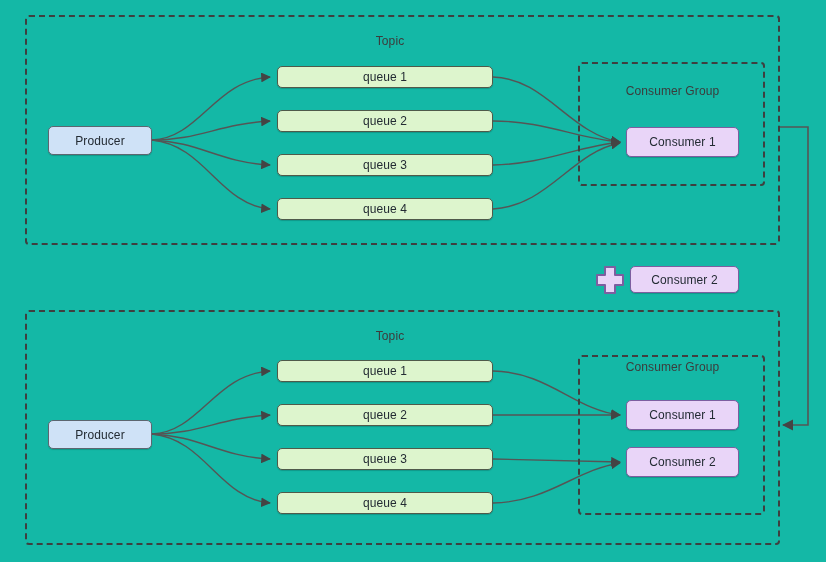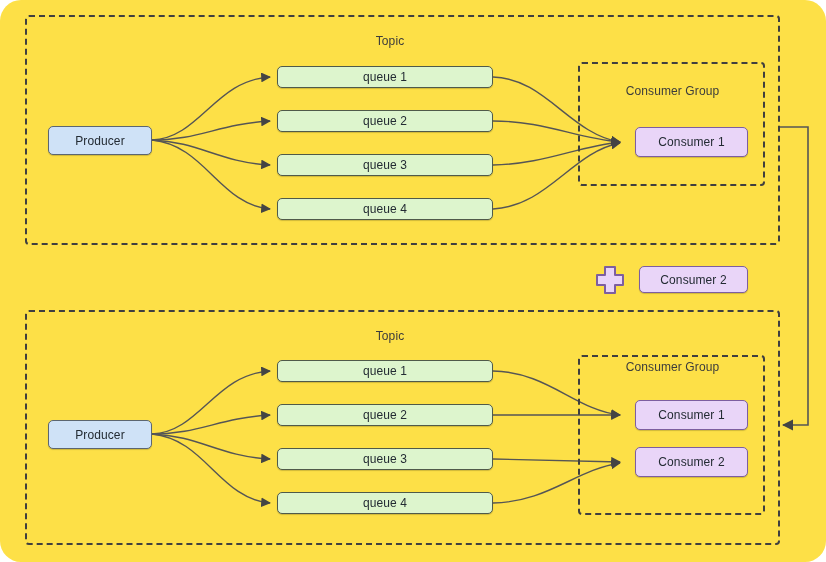--- a/index.html
+++ b/index.html
@@ -7,23 +7,22 @@
     padding: 0;
     background: #ffffff;
   }
   body {
     font-family: "Liberation Sans", sans-serif;
   }
   #canvas {
     position: relative;
     width: 826px;
     height: 562px;
-    background: #fde047;
+    background: #14b8a6;
     overflow: hidden;
-    border-radius: 21px;
   }
   #wires {
     position: absolute;
     left: 0;
     top: 0;
     width: 826px;
     height: 562px;
     pointer-events: none;
   }
   .group-box {
@@ -69,21 +68,20 @@
   }
   .node-queue {
     background: #ddf5cd;
     border: 1.6px solid #4f5a4a;
     color: #232b33;
   }
   .node-consumer {
     background: #e9d5f8;
     border: 1.6px solid #7d5ea0;
     color: #232b33;
-    margin-left: 9px;
   }
   .plus-icon {
     position: absolute;
     z-index: 4;
   }
 </style>
 </head>
 <body>
 
 <div id="canvas">

